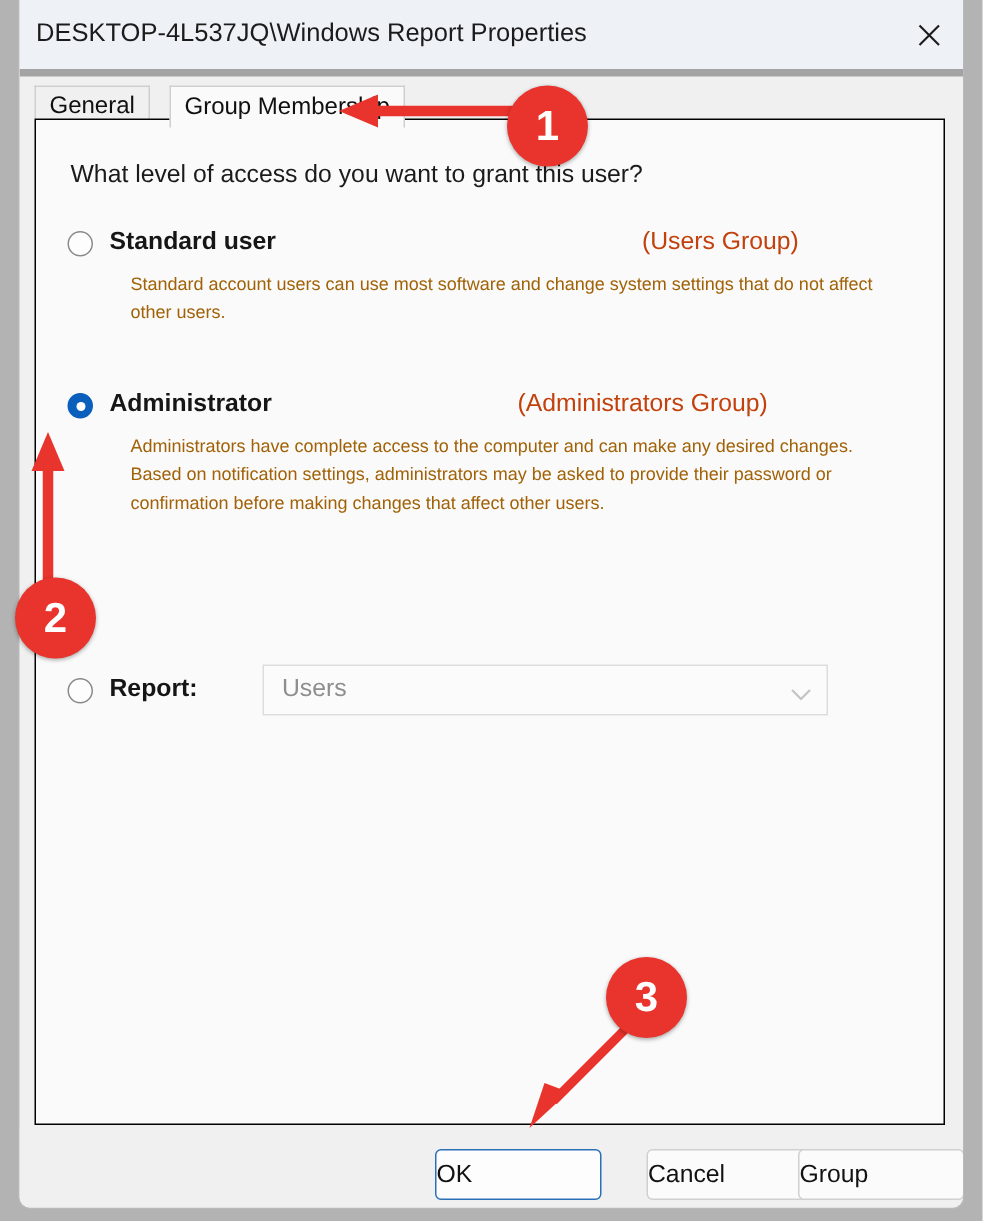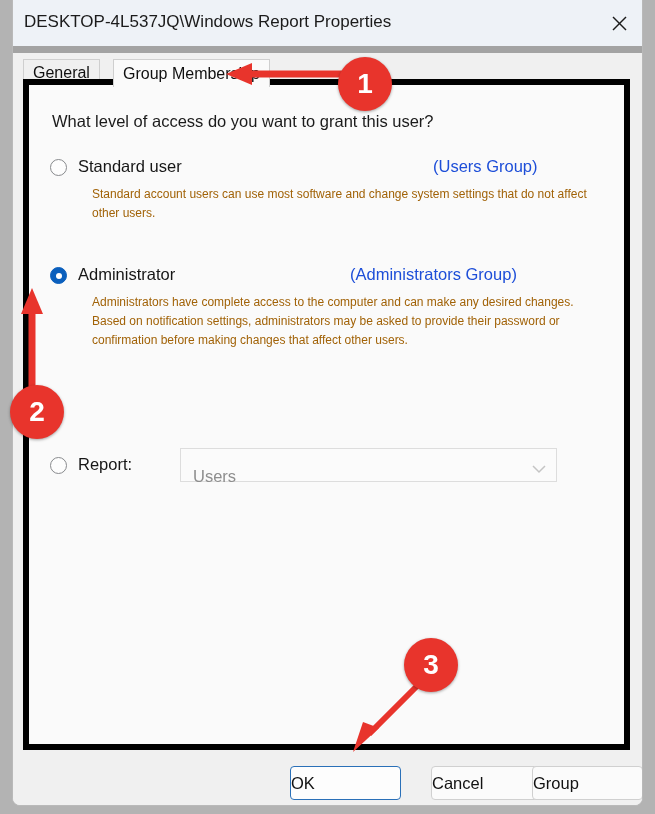--- a/index.html
+++ b/index.html
@@ -28,21 +28,21 @@
     border-radius: 0 0 8px 8px;
     box-sizing: border-box;
     overflow: hidden;
   }
 
   
   #titlebar {
     position: relative;
     height: 46px;
     background: #eef2f7;
-    border-bottom: 7px solid #a3a3a3;
+    border-bottom: 5px solid #a3a3a3;
   }
   #title-text {
     position: absolute;
     left: 11px;
     top: 12px;
     font-size: 17px;
     color: #1b1b1b;
     white-space: nowrap;
     letter-spacing: 0px;
   }
@@ -92,21 +92,21 @@
   }
 
   
   #panel {
     position: absolute;
     left: 10px;
     top: 79px;
     width: 607px;
     height: 671px;
     background: #fafafa;
-    border: 6px solid #000000;
+    border: 1px solid #000000;
     box-sizing: border-box;
   }
 
   #question {
     position: absolute;
     left: 23px;
     top: 27px;
     font-size: 16.5px;
     color: #1b1b1b;
     white-space: nowrap;
@@ -148,30 +148,30 @@
     margin-top: -3px;
     border-radius: 50%;
     background: #ffffff;
   }
 
   .opt-label {
     position: absolute;
     left: 28px;
     top: 0px;
     font-size: 16.5px;
-    font-weight: normal;
+    font-weight: bold;
     color: #161616;
     white-space: nowrap;
     text-align: right;
   }
   .opt-group {
     position: absolute;
     top: 0px;
     font-size: 16.5px;
-    color: #1d4ed8;
+    color: #c2410c;
     white-space: nowrap;
   }
   #group-standard { left: 383px; }
   #group-admin    { left: 300px; }
 
   .opt-desc {
     position: absolute;
     left: 42px;
     top: 28px;
     width: 495px;
@@ -190,21 +190,20 @@
     background: #fbfbfb;
     border: 1px solid #dddddd;
     box-sizing: border-box;
   }
   #other-combo-value {
     position: absolute;
     left: 12px;
     top: 6px;
     font-size: 16.5px;
     color: #8e8e8e;
-    margin-top: 12px;
   }
   #other-combo-chevron {
     position: absolute;
     right: 10px;
     top: 11px;
   }
 
   
   #footer {
     position: absolute;

